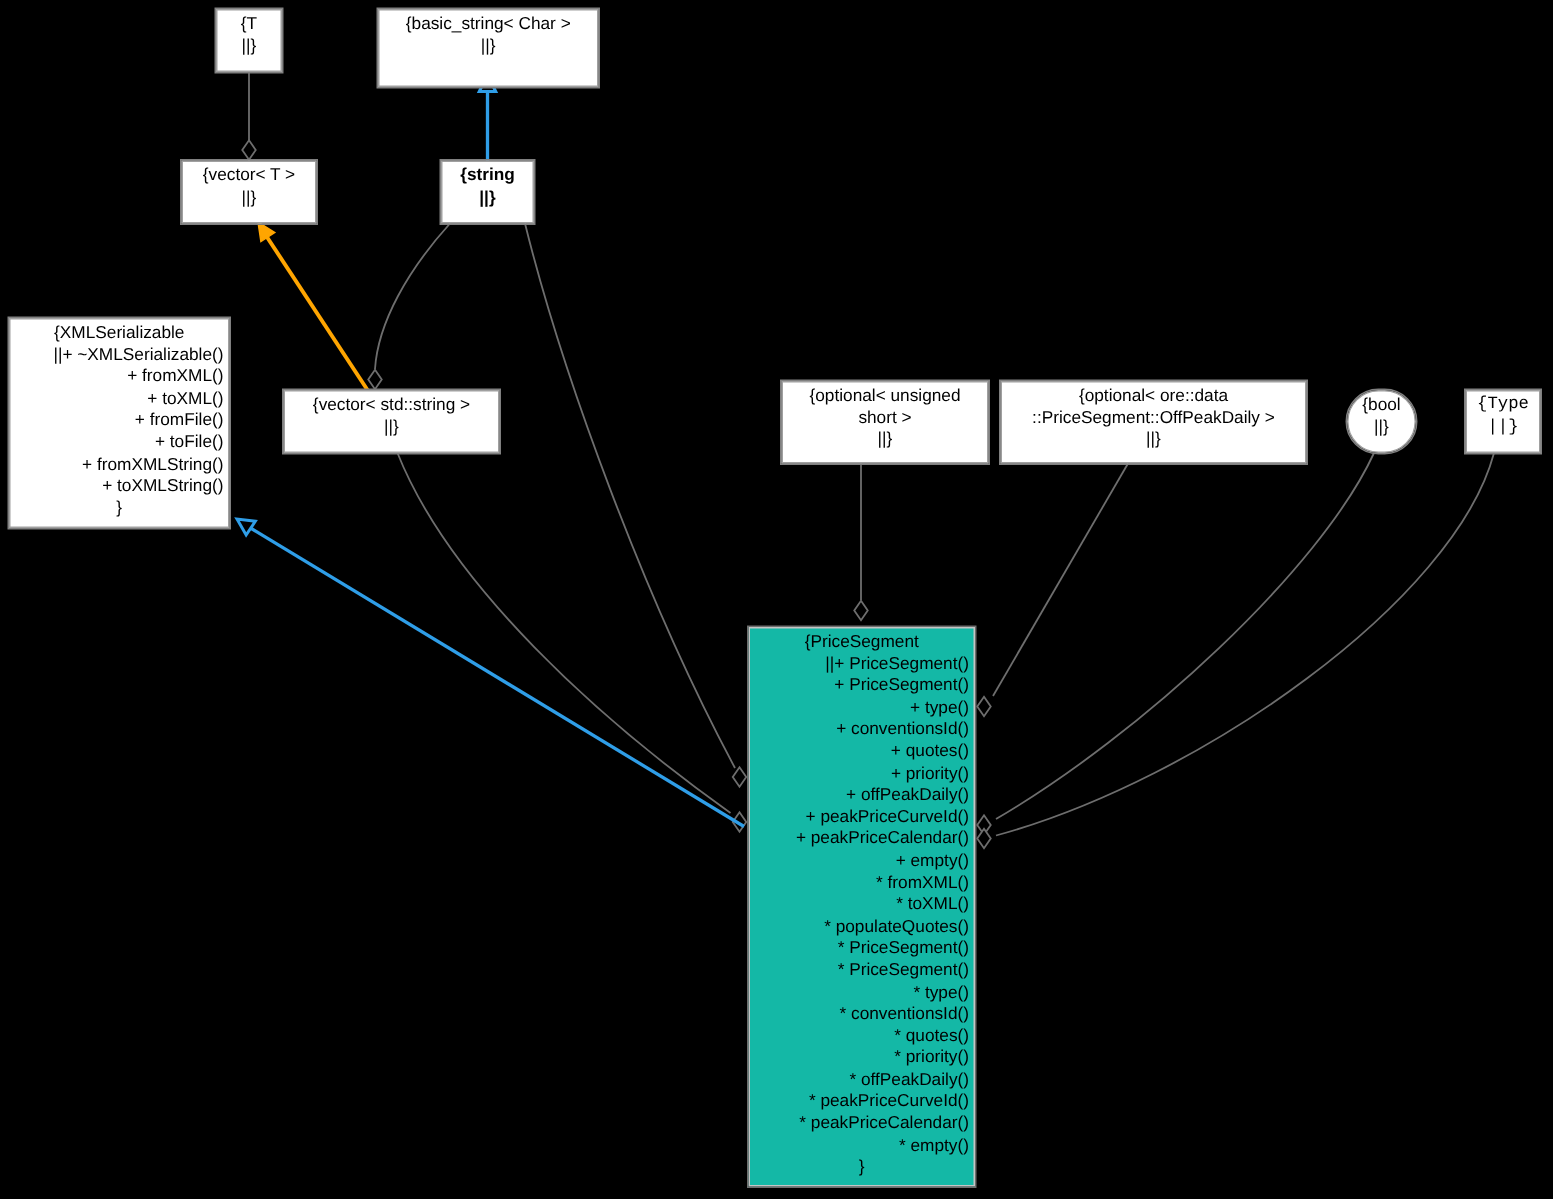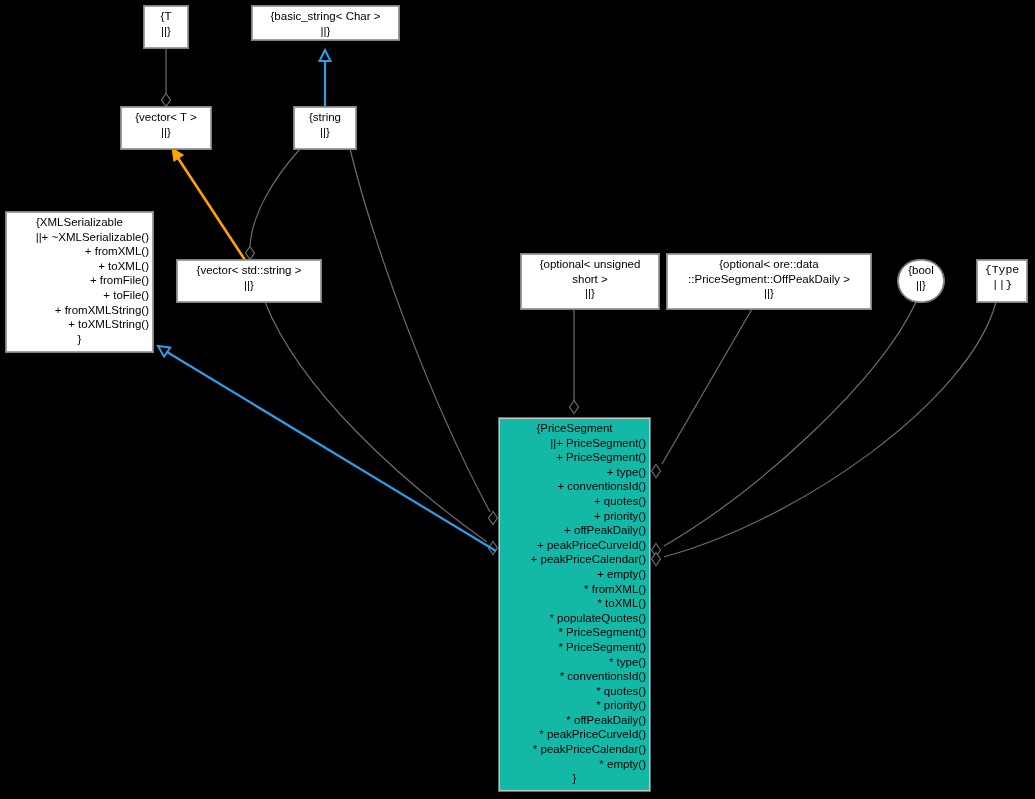--- a/index.html
+++ b/index.html
@@ -104,25 +104,25 @@
         <polygon points="656,543.5 660.5,550 656,556.5 651.5,550" fill="#000000" stroke="#6e6e6e" stroke-width="1.2"></polygon>
       </g>
       <g>
         <path d="M 996 302 C 970 400, 800 520, 664 557" fill="none" stroke="#6e6e6e" stroke-width="1.2"></path>
         <polygon points="656,552.5 660.5,559 656,565.5 651.5,559" fill="#000000" stroke="#6e6e6e" stroke-width="1.2"></polygon>
       </g>
     </svg>
 
   <div id="nodes">
       <div class="node center" style="left: 144px; top: 6px; width: 44px; height: 42px;"><span class="ttl">{T</span><span class="endbrace">||}</span></div>
-      <div class="node center" style="left: 252px; top: 6px; width: 147px; height: 34px;"><span class="ttl">{basic_string&lt; Char &gt;</span><span class="endbrace">||}</span></div>
+      <div class="node center" style="left: 252px; top: 6px; width: 147px; height: 52px;"><span class="ttl">{basic_string&lt; Char &gt;</span><span class="endbrace">||}</span></div>
       <div class="node center" style="left: 121px; top: 107px; width: 90px; height: 42px;"><span class="ttl">{vector&lt; T &gt;</span><span class="endbrace">||}</span></div>
-      <div class="node center" style="left: 294px; top: 107px; width: 62px; height: 42px;"><span class="ttl">{string</span><span class="endbrace">||}</span></div>
+      <div class="node center" style="left: 294px; top: 107px; width: 62px; height: 42px; font-weight: bold;"><span class="ttl">{string</span><span class="endbrace">||}</span></div>
       <div class="node" style="left: 6px; top: 212px; width: 147px; height: 140px;"><span class="ttl">{XMLSerializable</span><span class="mem">||+ ~XMLSerializable()</span><span class="mem">+ fromXML()</span><span class="mem">+ toXML()</span><span class="mem">+ fromFile()</span><span class="mem">+ toFile()</span><span class="mem">+ fromXMLString()</span><span class="mem">+ toXMLString()</span><span class="endbrace">}</span></div>
-      <div class="node center" style="left: 177px; top: 260px; width: 144px; height: 42px;"><span class="ttl">{vector&lt; std::string &gt;</span><span class="endbrace">||}</span></div>
+      <div class="node center" style="left: 189px; top: 260px; width: 144px; height: 42px;"><span class="ttl">{vector&lt; std::string &gt;</span><span class="endbrace">||}</span></div>
       <div class="node center" style="left: 521px; top: 254px; width: 138px; height: 55px;"><span class="ttl">{optional&lt; unsigned
 short &gt;</span><span class="endbrace">||}</span></div>
       <div class="node center" style="left: 667px; top: 254px; width: 204px; height: 55px;"><span class="ttl">{optional&lt; ore::data
 ::PriceSegment::OffPeakDaily &gt;</span><span class="endbrace">||}</span></div>
       <div class="node center" style="left: 898px; top: 260px; width: 46px; height: 42px; border-radius: 21px;"><span class="ttl">{bool</span><span class="endbrace">||}</span></div>
       <div class="node center" style="left: 977px; top: 260px; width: 50px; height: 42px; font-family: Liberation Mono, monospace;"><span class="ttl">{Type</span><span class="endbrace">||}</span></div>
       <div class="node filled" style="left: 499px; top: 418px; width: 151px; height: 373px;"><span class="ttl">{PriceSegment</span><span class="mem">||+ PriceSegment()</span><span class="mem">+ PriceSegment()</span><span class="mem">+ type()</span><span class="mem">+ conventionsId()</span><span class="mem">+ quotes()</span><span class="mem">+ priority()</span><span class="mem">+ offPeakDaily()</span><span class="mem">+ peakPriceCurveId()</span><span class="mem">+ peakPriceCalendar()</span><span class="mem">+ empty()</span><span class="mem">* fromXML()</span><span class="mem">* toXML()</span><span class="mem">* populateQuotes()</span><span class="mem">* PriceSegment()</span><span class="mem">* PriceSegment()</span><span class="mem">* type()</span><span class="mem">* conventionsId()</span><span class="mem">* quotes()</span><span class="mem">* priority()</span><span class="mem">* offPeakDaily()</span><span class="mem">* peakPriceCurveId()</span><span class="mem">* peakPriceCalendar()</span><span class="mem">* empty()</span><span class="endbrace">}</span></div>
     </div>
 
 </div>

